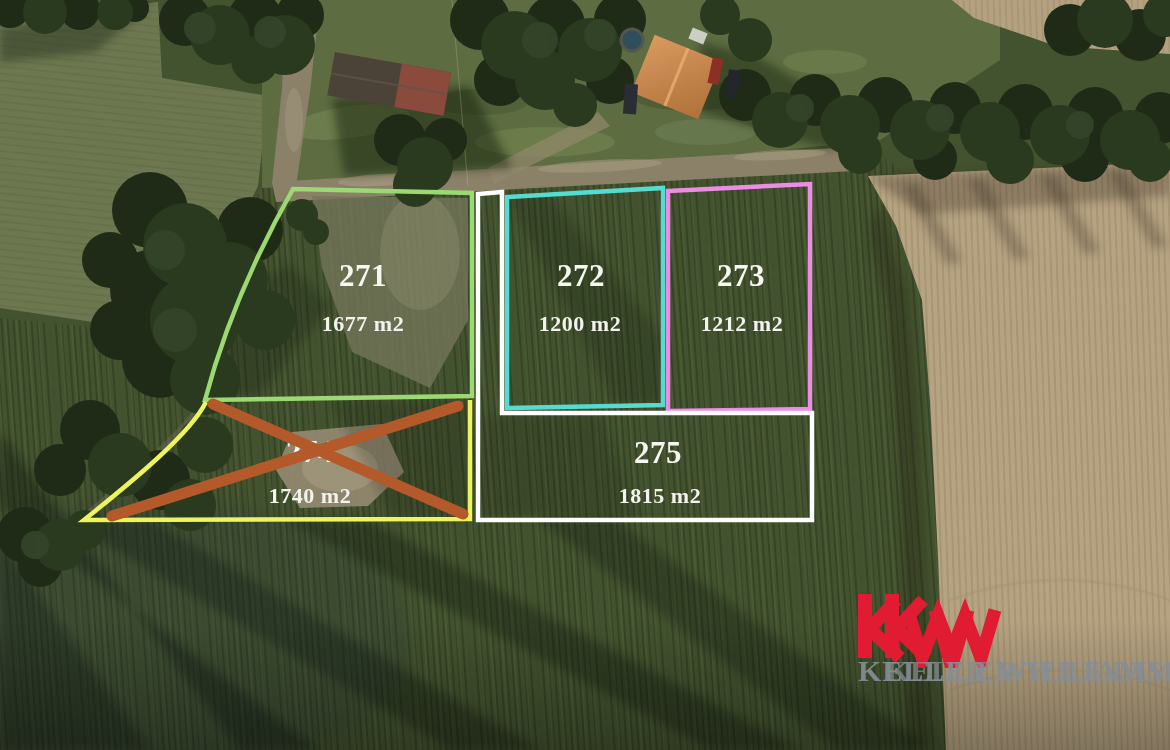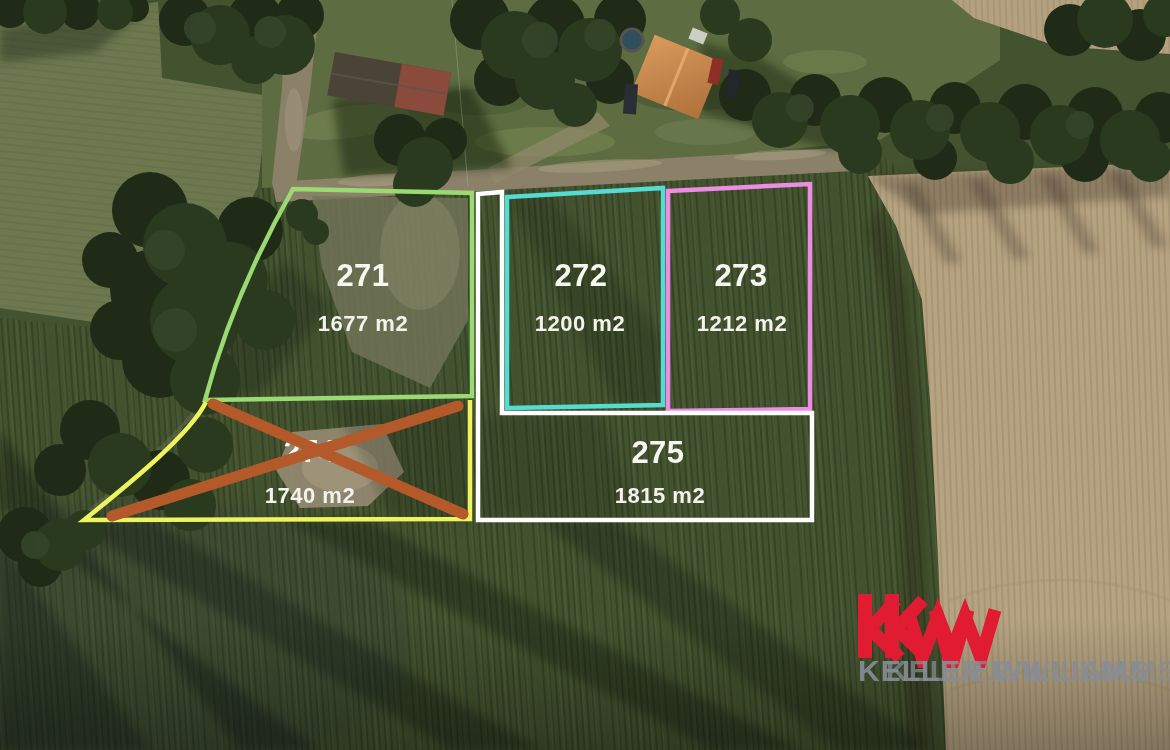--- a/index.html
+++ b/index.html
@@ -1,18 +1,18 @@
 <!DOCTYPE html>
 <html><head>
 <meta charset="utf-8">
 <style>
   html,body{margin:0;padding:0;background:#222;}
   #stage{
     position:relative;width:1170px;height:750px;overflow:hidden;
-    font-family:Liberation Sans, sans-serif;background:#44532f;
+    font-family:Liberation Serif, serif;background:#44532f;
   }
   #stage svg{position:absolute;inset:0;display:block;}
   .plot-num{fill:#f7f7f2;font-weight:700;font-size:31px;letter-spacing:.5px;}
   .plot-area{fill:#f3f3ee;font-weight:600;font-size:22px;letter-spacing:.5px;}
   .watermark{position:absolute;left:856px;top:590px;width:260px;height:118px;pointer-events:none;}
   .kwlogo{position:absolute;left:0;top:0;}
   .brand{position:absolute;left:2px;top:64px;width:260px;height:30px;
     font-size:30px;font-weight:700;letter-spacing:1px;color:rgba(134,141,150,.92);white-space:nowrap;}
   .brand span{position:absolute;top:0;left:0;}
   .brand .b2{left:28px;opacity:.8;}

